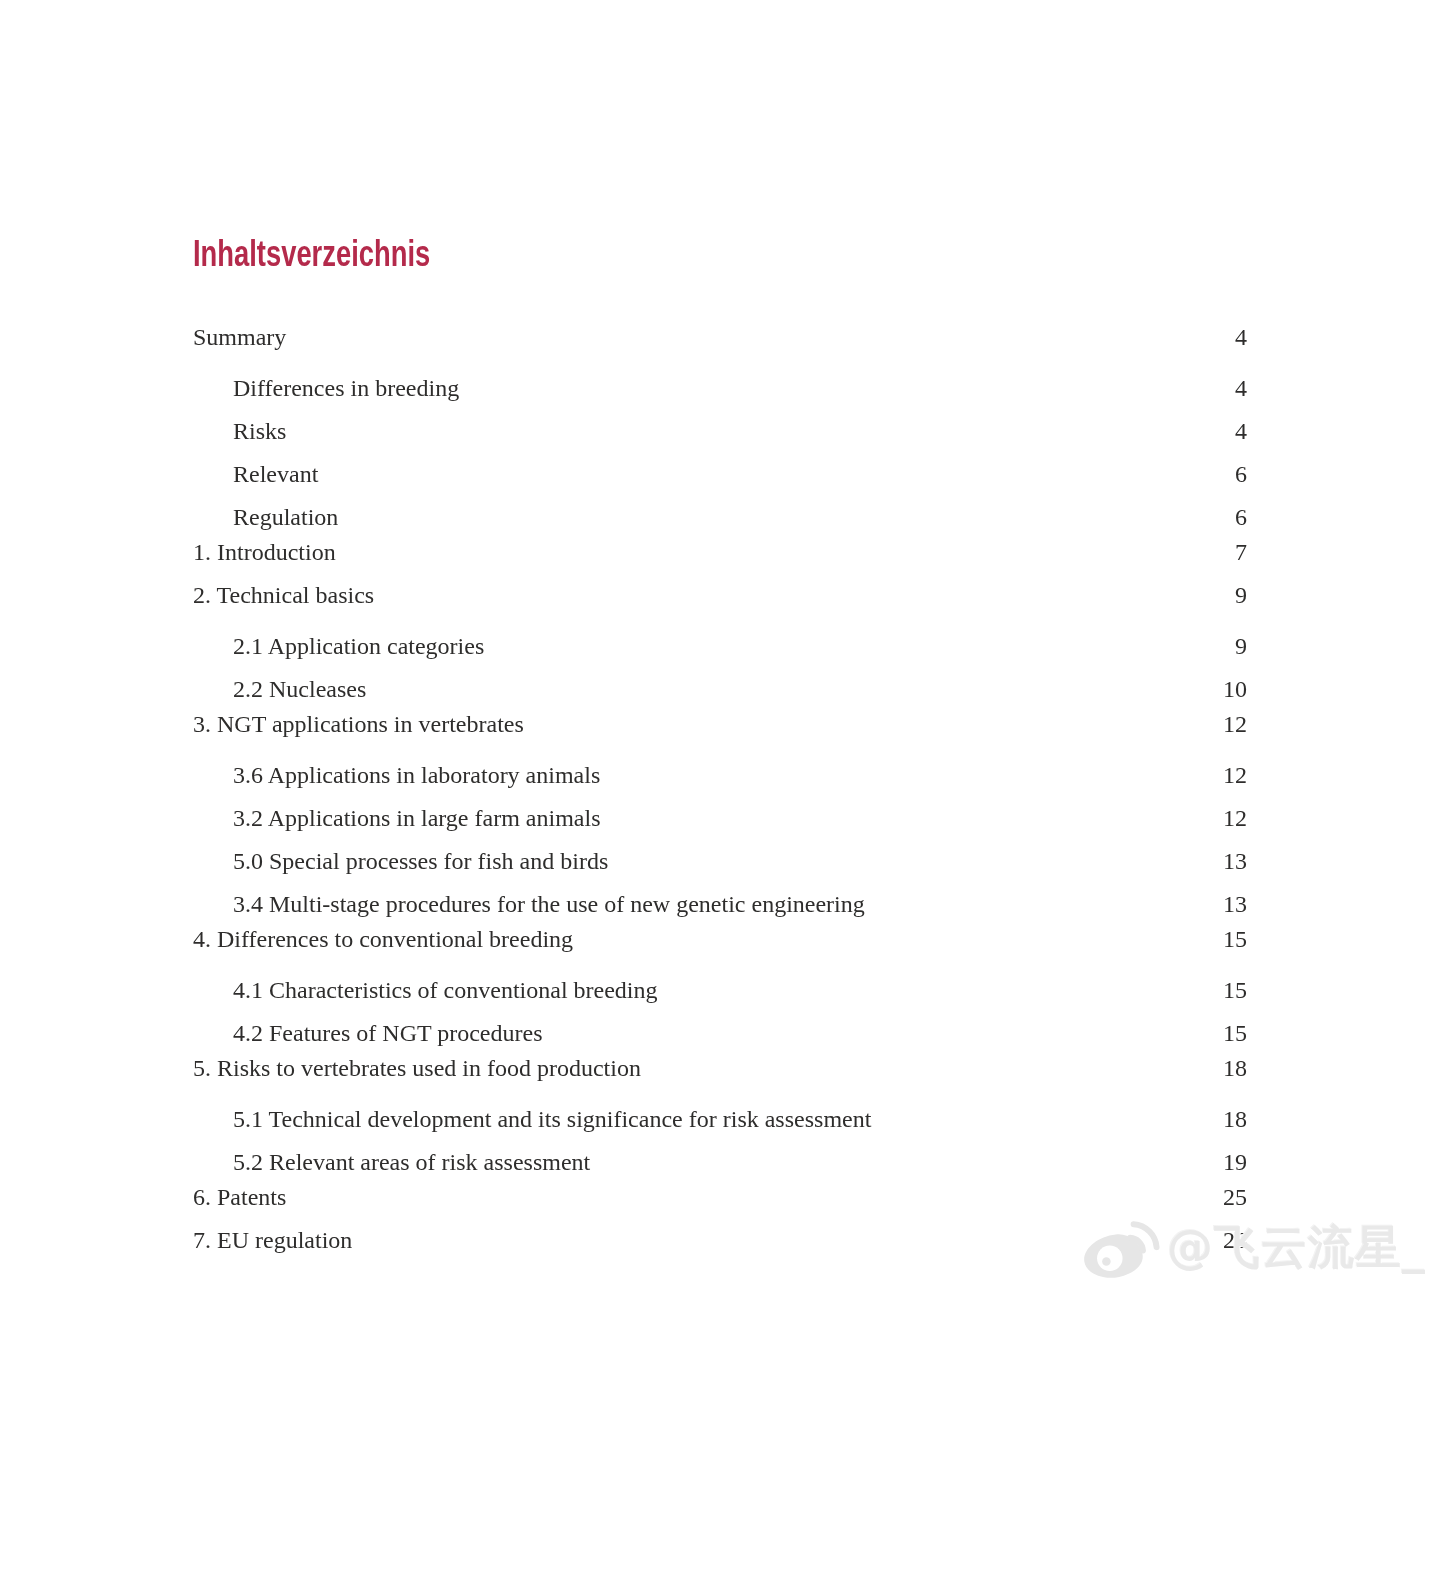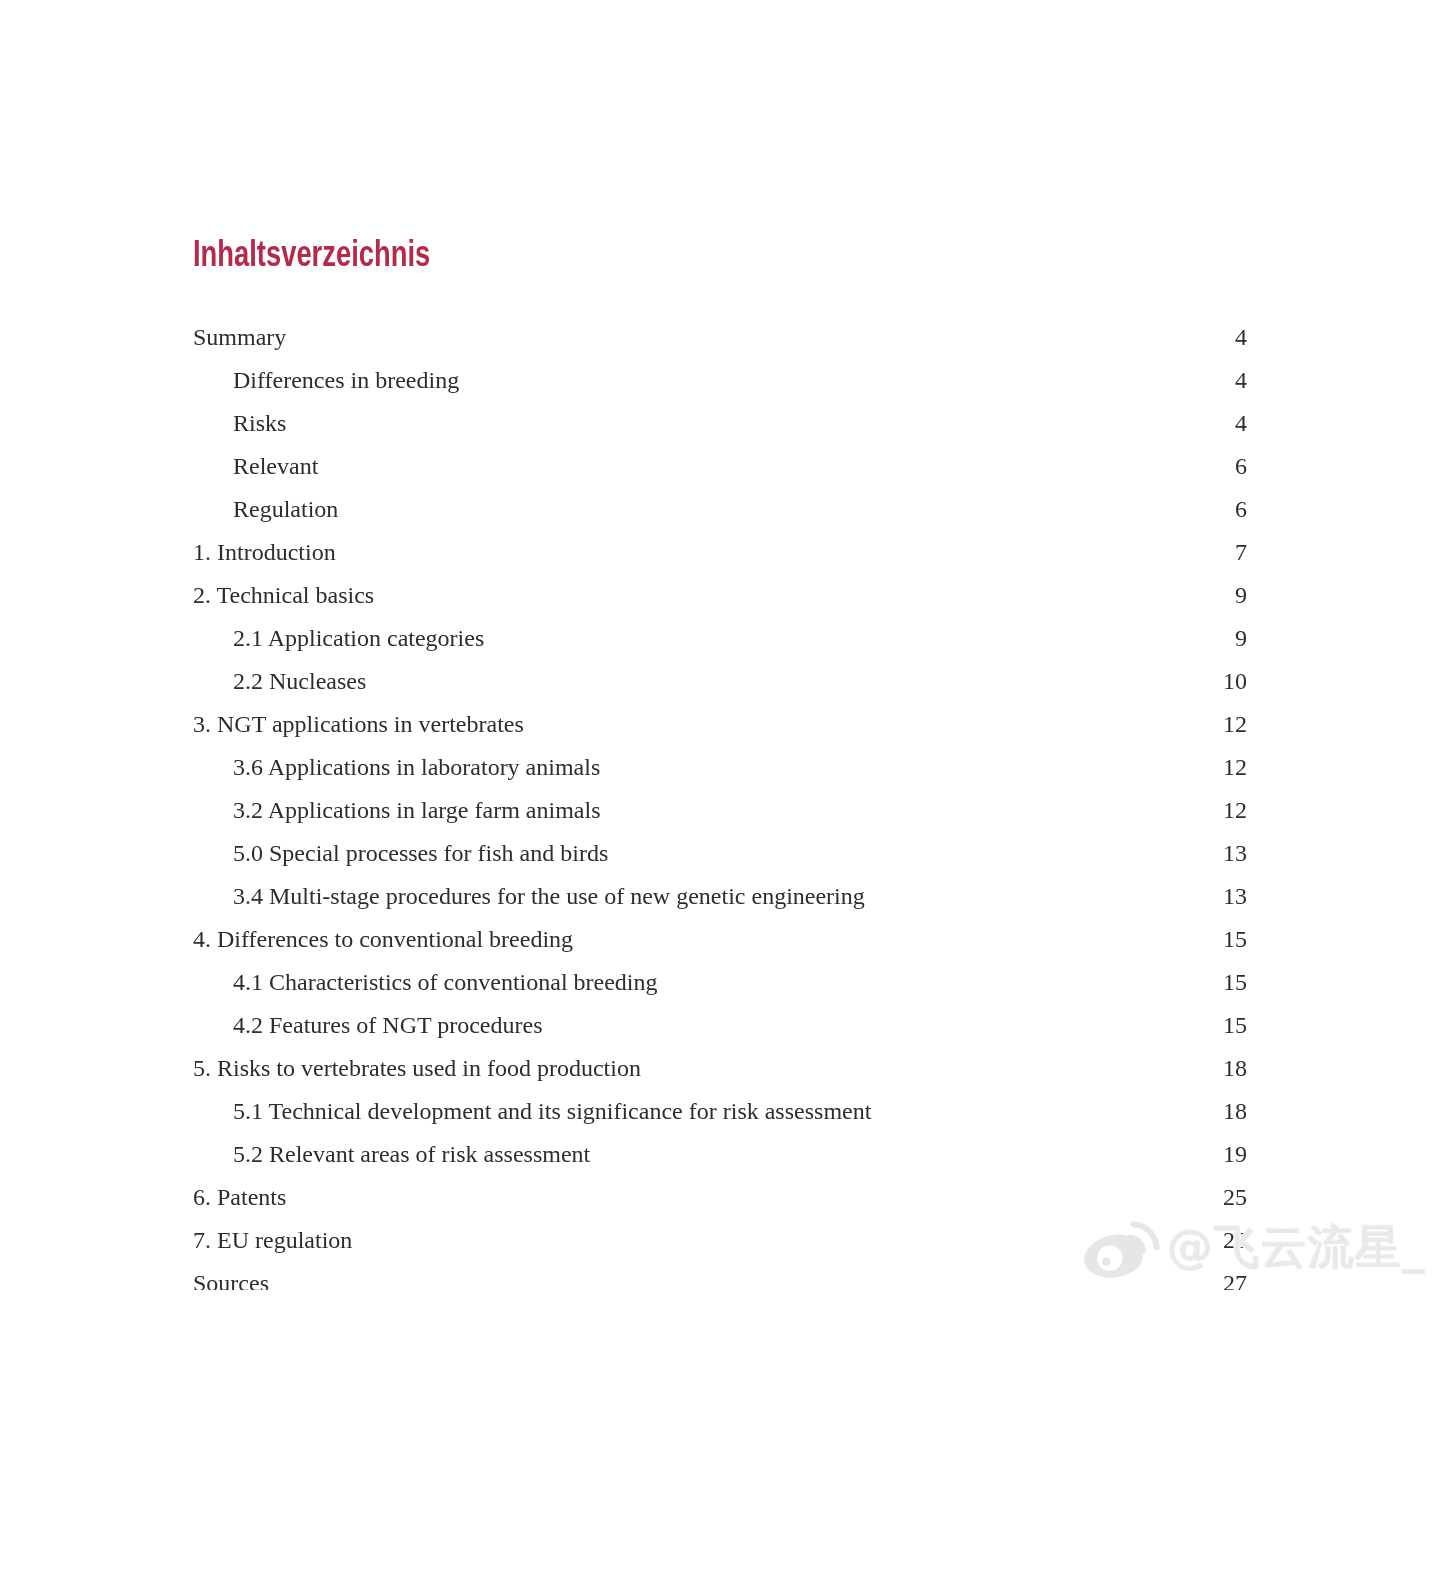--- a/index.html
+++ b/index.html
@@ -41,20 +41,21 @@
     justify-content: space-between;
     align-items: baseline;
     height: 43px;
     line-height: 43px;
     font-size: 24px;
     color: #2e2d2c;
     white-space: nowrap;
   }
   .toc-row.indent .toc-label {
     padding-left: 40px;
+    margin-top: 8px;
   }
   .toc-label {
     flex: 1 1 auto;
     overflow: hidden;
   }
   .toc-page {
     flex: 0 0 auto;
     text-align: right;
     font-variant-numeric: oldstyle-nums;
   }
@@ -171,24 +172,20 @@
         <span class="toc-label">5.2 Relevant areas of risk assessment</span>
         <span class="toc-page">19</span>
       </div>
       <div class="toc-row">
         <span class="toc-label">6. Patents</span>
         <span class="toc-page">25</span>
       </div>
       <div class="toc-row">
         <span class="toc-label">7. EU regulation</span>
         <span class="toc-page">26</span>
-      </div>
-      <div class="toc-row">
-        <span class="toc-label">Sources</span>
-        <span class="toc-page">27</span>
       </div>
     </div>
 
   <div class="watermark">
     <span class="wm-icon">
       <svg viewBox="0 0 100 80" width="86" height="68" aria-hidden="true">
         <path d="M45,24 C24,26 6,41 8,56 C10,70 30,78 49,74 C68,70 80,58 76,45 C72,33 60,22 45,24 Z" fill="#e6e6e6"></path>
         <circle cx="38" cy="52" r="15" fill="#ffffff"></circle>
         <circle cx="34" cy="56" r="5" fill="#e6e6e6"></circle>
         <path d="M62,28 A16,16 0 0 1 77,43" stroke="#e6e6e6" stroke-width="7" fill="none" stroke-linecap="round"></path>

